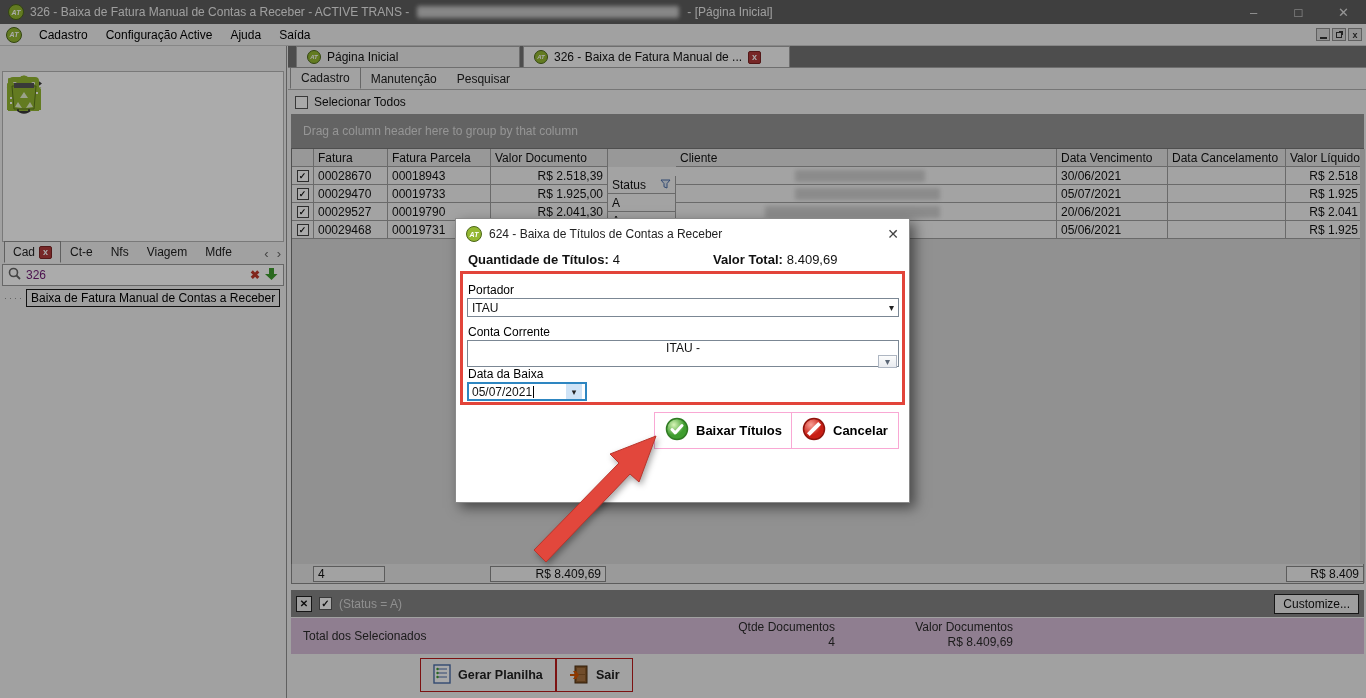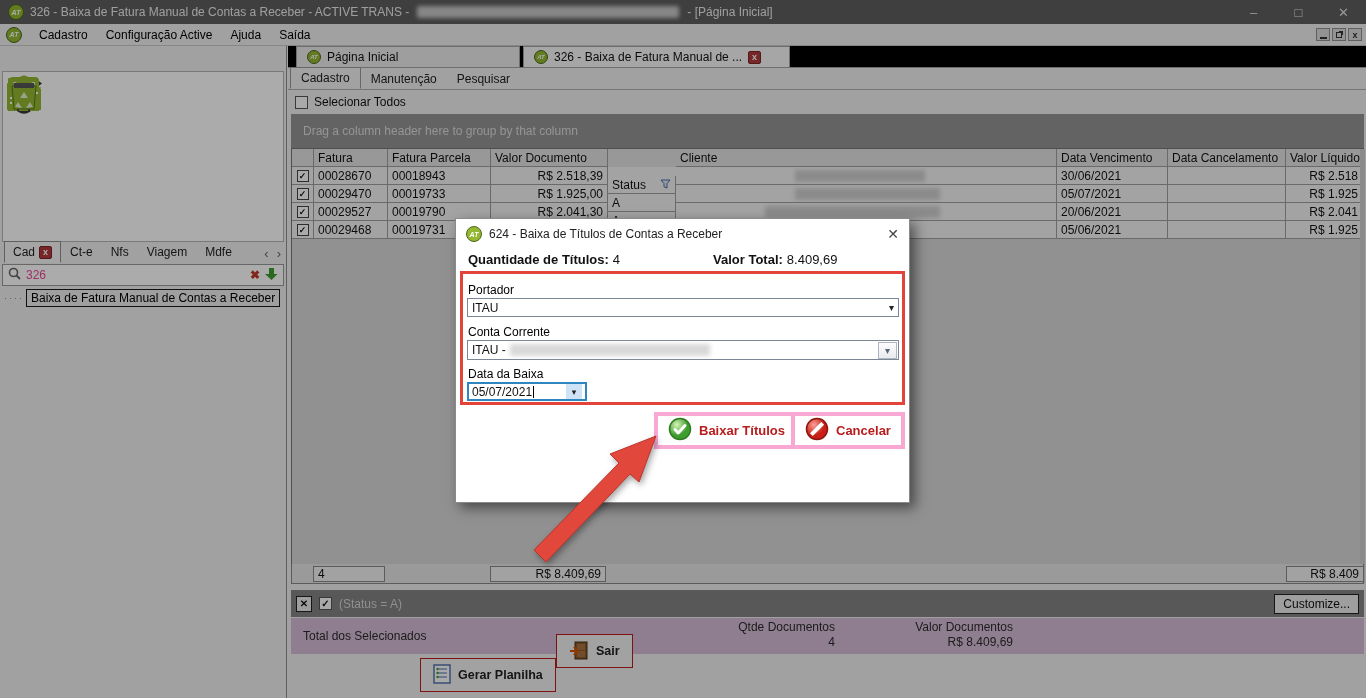--- a/index.html
+++ b/index.html
@@ -35,28 +35,28 @@
   .star{color:#a9a9a9;font-size:14px;margin-right:10px;}
   .iconpanel{left:2px;top:71px;width:282px;height:171px;background:#fff;border:1px solid #b5b5b5;}
   .fico{position:absolute;width:42px;height:44px;display:flex;align-items:center;justify-content:center;}
   .stabs{left:0;top:242px;width:287px;height:21px;display:flex;align-items:flex-end;padding-left:4px;}
   .stab{padding:3px 8px;border:1px solid transparent;color:#222;display:flex;align-items:flex-end;gap:4px;}
   .stab.active{background:#f7f7f7;border-color:#8f8f8f;border-bottom-color:#f7f7f7;}
   .xbadge{width:13px;height:13px;background:#b23b3b;border:1px solid #7d2424;color:#fff;font-size:9px;font-weight:bold;
     display:inline-flex;align-items:center;justify-content:center;border-radius:2px;line-height:1;}
   .stabnav{margin-left:auto;margin-right:6px;color:#666;font-size:13px;display:flex;gap:8px;padding-bottom:2px;}
   .searchrow{left:2px;top:264px;width:282px;height:22px;background:#fff;border:1px solid #9a9a9a;display:flex;align-items:center;padding:0 5px;gap:5px;}
-  .searchrow input{border:none;outline:none;flex:1;font-size:12px;background:transparent;color:#ec4899;}
+  .searchrow input{border:none;outline:none;flex:1;font-size:12px;background:transparent;color:#701a75;}
   .clearx{color:#c0392b;font-weight:bold;font-size:12px;}
   .treerow{left:4px;top:289px;display:flex;align-items:center;}
   .treedots{color:#888;letter-spacing:2px;font-size:9px;margin-right:2px;}
   .treeitem{border:1px solid #1a1a1a;background:#ededed;padding:1px 4px;font-size:12px;color:#000;}
 
   
-  .tabstrip{left:288px;top:46px;width:1078px;height:22px;background:#000000;border-bottom:1px solid #a5a5a5;display:flex;align-items:flex-end;}
+  .tabstrip{left:288px;top:46px;width:1078px;height:22px;background:#737373;border-bottom:1px solid #a5a5a5;display:flex;align-items:flex-end;}
   .mtab{height:21px;display:flex;align-items:center;gap:6px;background:#ececec;border:1px solid #a5a5a5;border-bottom:none;padding:0 10px;margin-right:3px;}
   .mtab:first-child{margin-left:8px;width:224px;}
   .mtab.active{background:#f8f8f8;width:267px;}
   .mtab .atlogo{width:14px;height:14px;flex:0 0 14px;font-size:6px;}
   .mtab .lbl{white-space:nowrap;overflow:hidden;}
   .subtabs{left:288px;top:68px;width:1078px;height:22px;border-bottom:1px solid #b0b0b0;display:flex;align-items:flex-end;padding-left:2px;}
   .subtab{padding:3px 10px;color:#222;}
   .subtab.active{background:#f2f2f2;border:1px solid #9a9a9a;border-bottom-color:#f2f2f2;}
 
   .selrow{left:295px;top:95px;display:flex;align-items:center;gap:6px;}
@@ -112,22 +112,22 @@
   .dtot{position:absolute;left:257px;top:33px;font-weight:bold;font-size:13px;}
   .redrect{position:absolute;left:4px;top:52px;width:445px;height:134px;border:3px solid var(--red);}
   .dlabel{position:absolute;left:12px;color:#000;}
   .combo{position:absolute;left:11px;width:432px;height:19px;border:1px solid #7b8794;background:#fff;display:flex;align-items:center;padding:0 4px;}
   .combo .arr{margin-left:auto;color:#222;font-size:10px;}
   .combo .arrbtn{margin-left:auto;width:19px;height:17px;border:1px solid #aeb6c2;background:linear-gradient(#fcfcfc,#e8ebef);
      display:flex;align-items:center;justify-content:center;color:#5a6675;font-size:10px;margin-right:-3px;}
   .datefield{position:absolute;left:11px;top:163px;width:120px;height:19px;border:2px solid var(--blue);background:#fff;display:flex;align-items:center;padding:0 3px;}
   .caret{display:inline-block;width:1px;height:12px;background:#000;margin-left:1px;}
   .datefield .darr{margin-left:auto;width:16px;height:15px;background:#cfe3f6;display:flex;align-items:center;justify-content:center;font-size:9px;color:#222;}
-  .dbtn{position:absolute;top:193px;height:37px;background:#fff;border:4px solid #f9a8d4;display:flex;align-items:center;gap:7px;
-    padding:0 10px;font-weight:bold;font-size:13px;color:#b91c1c;}
+  .dbtn{position:absolute;top:193px;height:37px;background:#fff;border:1px solid #f9a8d4;display:flex;align-items:center;gap:7px;
+    padding:0 10px;font-weight:bold;font-size:13px;color:#000000;}
   .cblur{display:inline-block;width:200px;height:12px;background:#d9d9d9;filter:blur(2px);margin-left:4px;}
 
   .arrowsvg{left:0;top:0;width:1366px;height:698px;z-index:60;pointer-events:none;filter:drop-shadow(2px 3px 3px rgba(0,0,0,0.35));}
 </style>
 </head>
 <body>
 
 <div class="app">
 
   <div class="abs titlebar">
@@ -442,21 +442,21 @@
           <rect x="1" y="1" width="16" height="18" fill="#fdfdfd" stroke="#4a6da8" stroke-width="1.4"></rect>
           <line x1="4" y1="5" x2="14" y2="5" stroke="#4a6da8"></line>
           <line x1="4" y1="9" x2="14" y2="9" stroke="#4a6da8"></line>
           <line x1="4" y1="13" x2="14" y2="13" stroke="#4a6da8"></line>
           <circle cx="4.5" cy="5" r="1.2" fill="#3f9d2f"></circle>
           <circle cx="4.5" cy="9" r="1.2" fill="#3f9d2f"></circle>
           <circle cx="4.5" cy="13" r="1.2" fill="#3f9d2f"></circle>
         </svg></span>
     <span>Gerar Planilha</span>
   </div>
-  <div class="abs fbtn" style="left:556px;top:634px;">
+  <div class="abs fbtn" style="left:556px;top:658px;">
     <span><svg width="20" height="20">
           <rect x="6" y="2" width="12" height="17" fill="#8a5a2b" stroke="#4d2e10"></rect>
           <rect x="8" y="4" width="8" height="6" fill="#a97342"></rect>
           <rect x="8" y="11" width="8" height="6" fill="#a97342"></rect>
           <path d="M1 10h5l-2-3h3l3 4-3 4H4l2-3H1z" fill="#d35400"></path>
         </svg></span>
     <span>Sair</span>
   </div>
 
   <div class="abs dim"></div>
@@ -472,21 +472,21 @@
 
     <div class="redrect"></div>
 
     <span class="dlabel" style="top:64px;">Portador</span>
     <div class="combo" style="top:79px;">
       <span>ITAU</span>
       <span class="arr">▾</span>
     </div>
 
     <span class="dlabel" style="top:106px;">Conta Corrente</span>
-    <div class="combo" style="top:121px;height:20px;">
+    <div class="combo" style="top:121px;height:27px;flex-direction:column;">
       <span>ITAU -</span>
       <span class="cblur"></span>
       <span class="arrbtn">▾</span>
     </div>
 
     <span class="dlabel" style="top:148px;">Data da Baixa</span>
     <div class="datefield">
       <span>05/07/2021</span>
       <span class="caret"></span>
       <span class="darr">▾</span>

